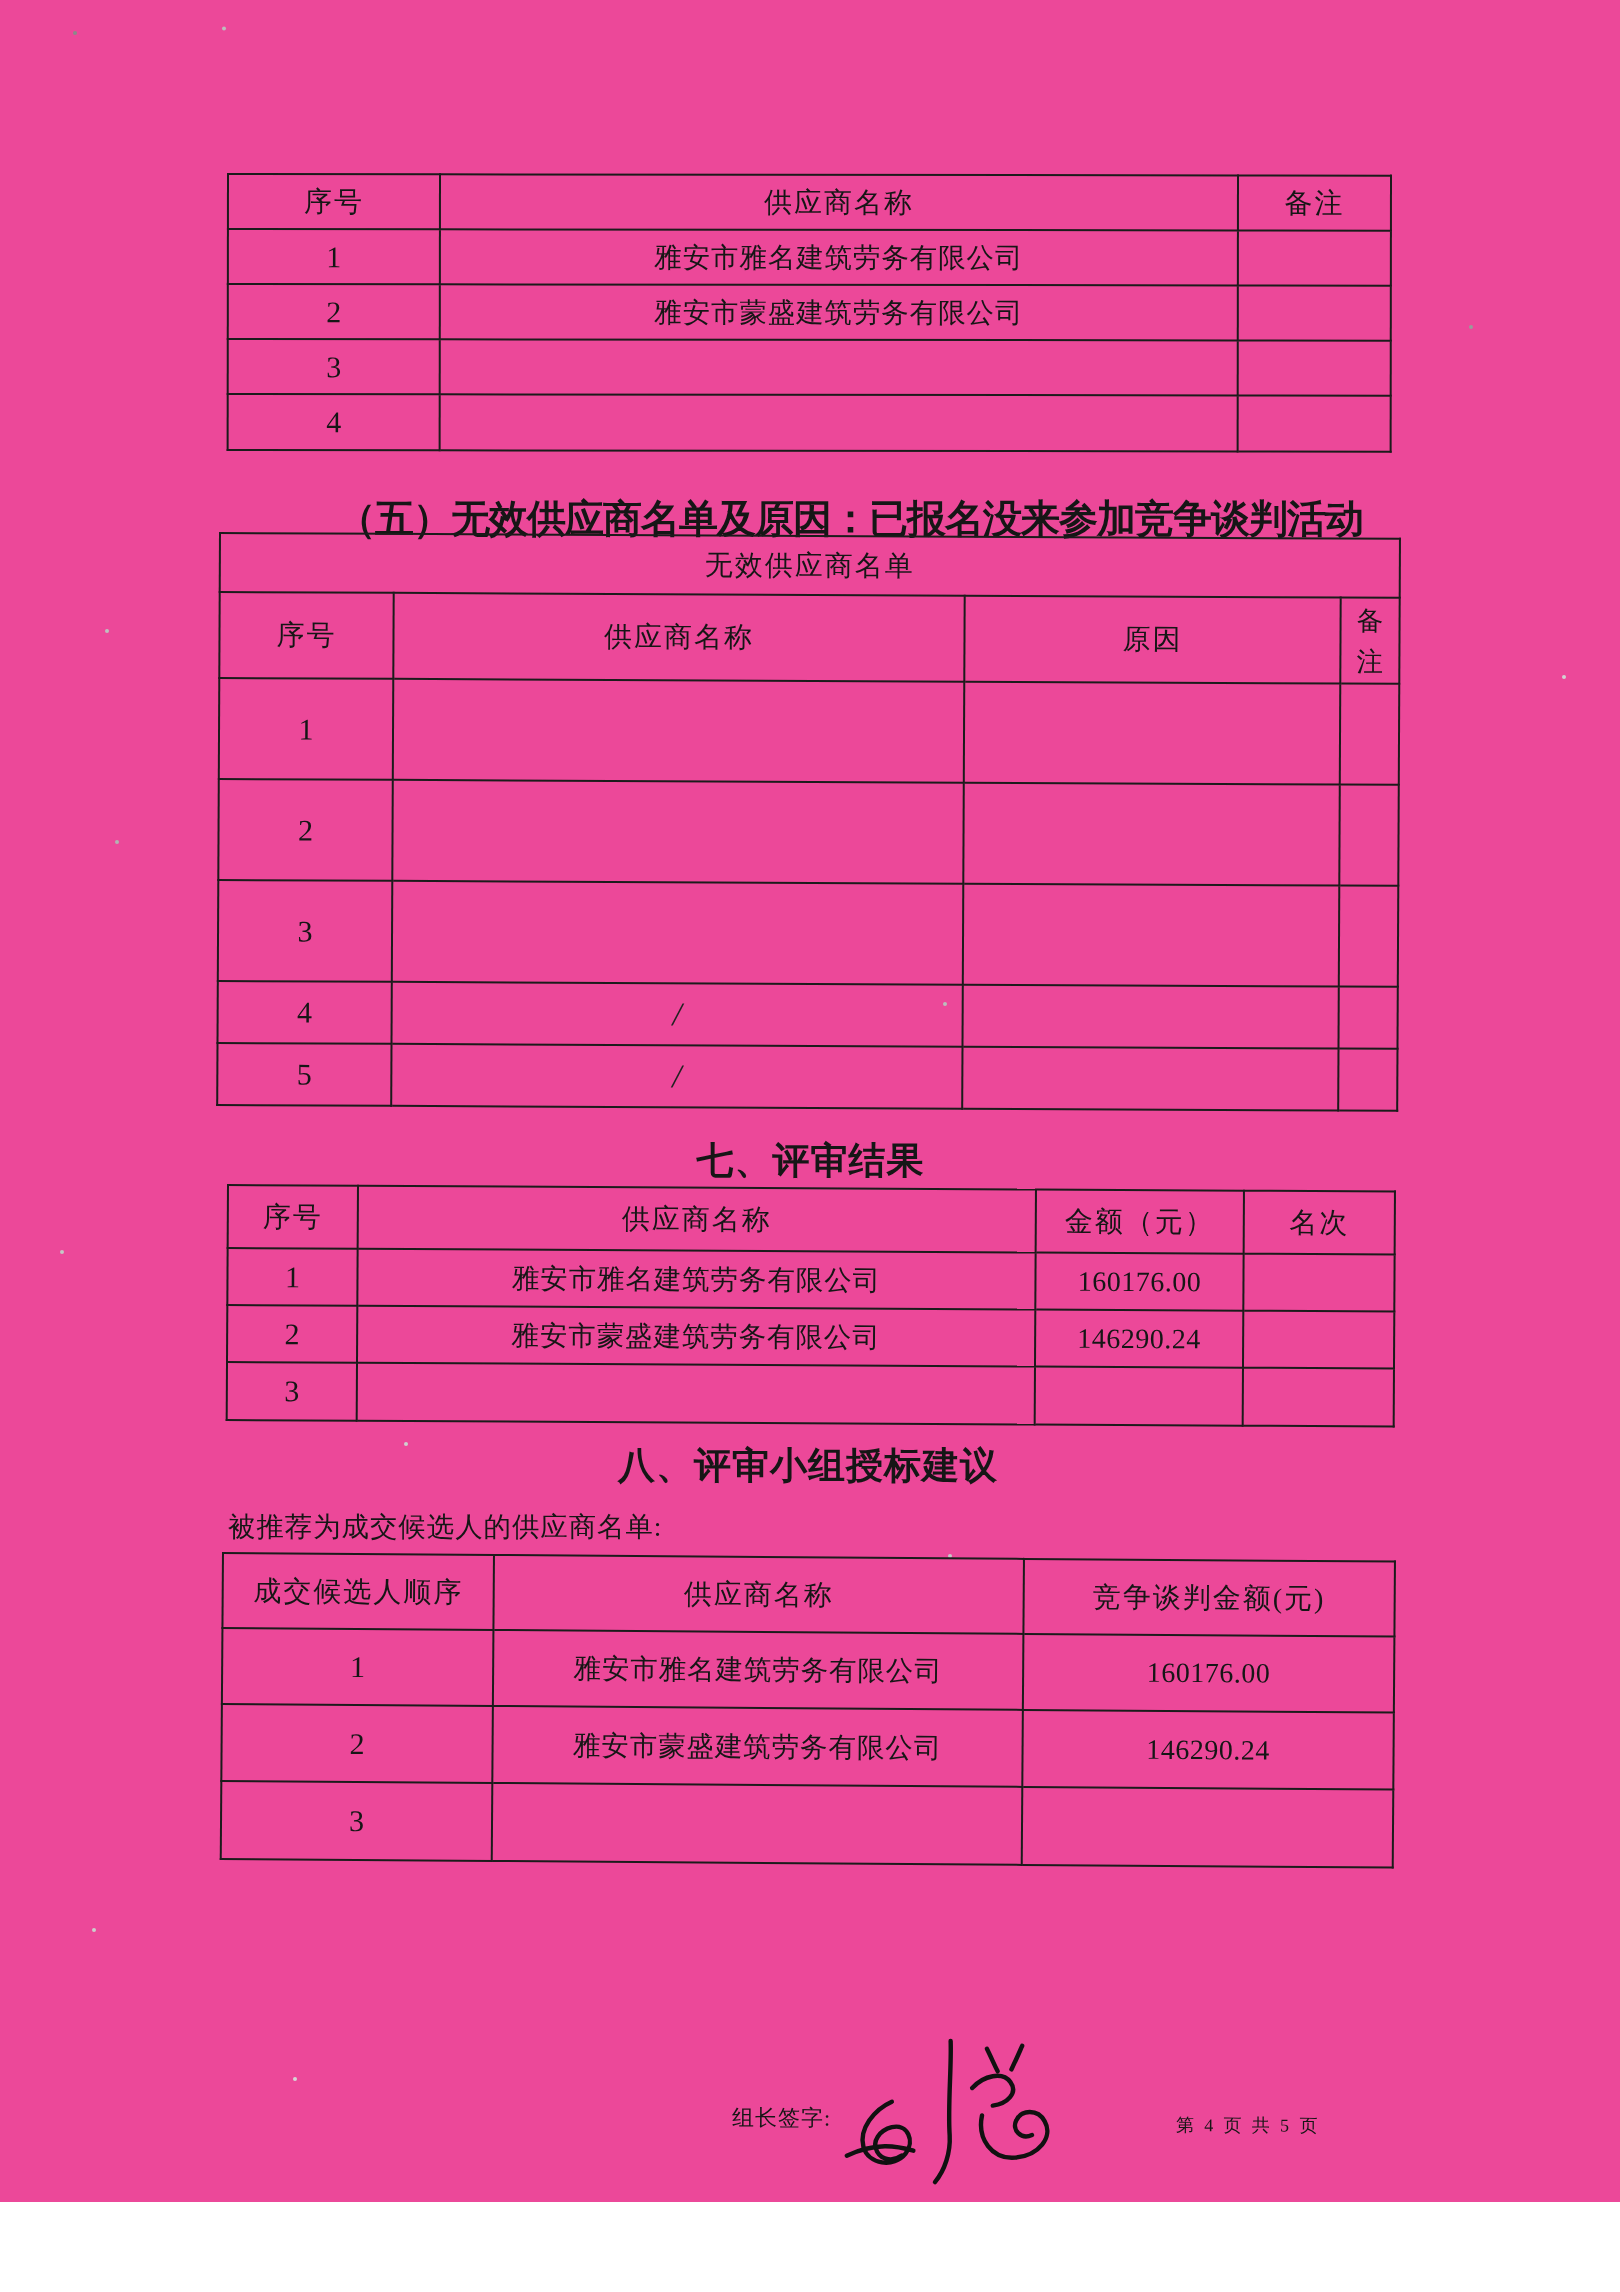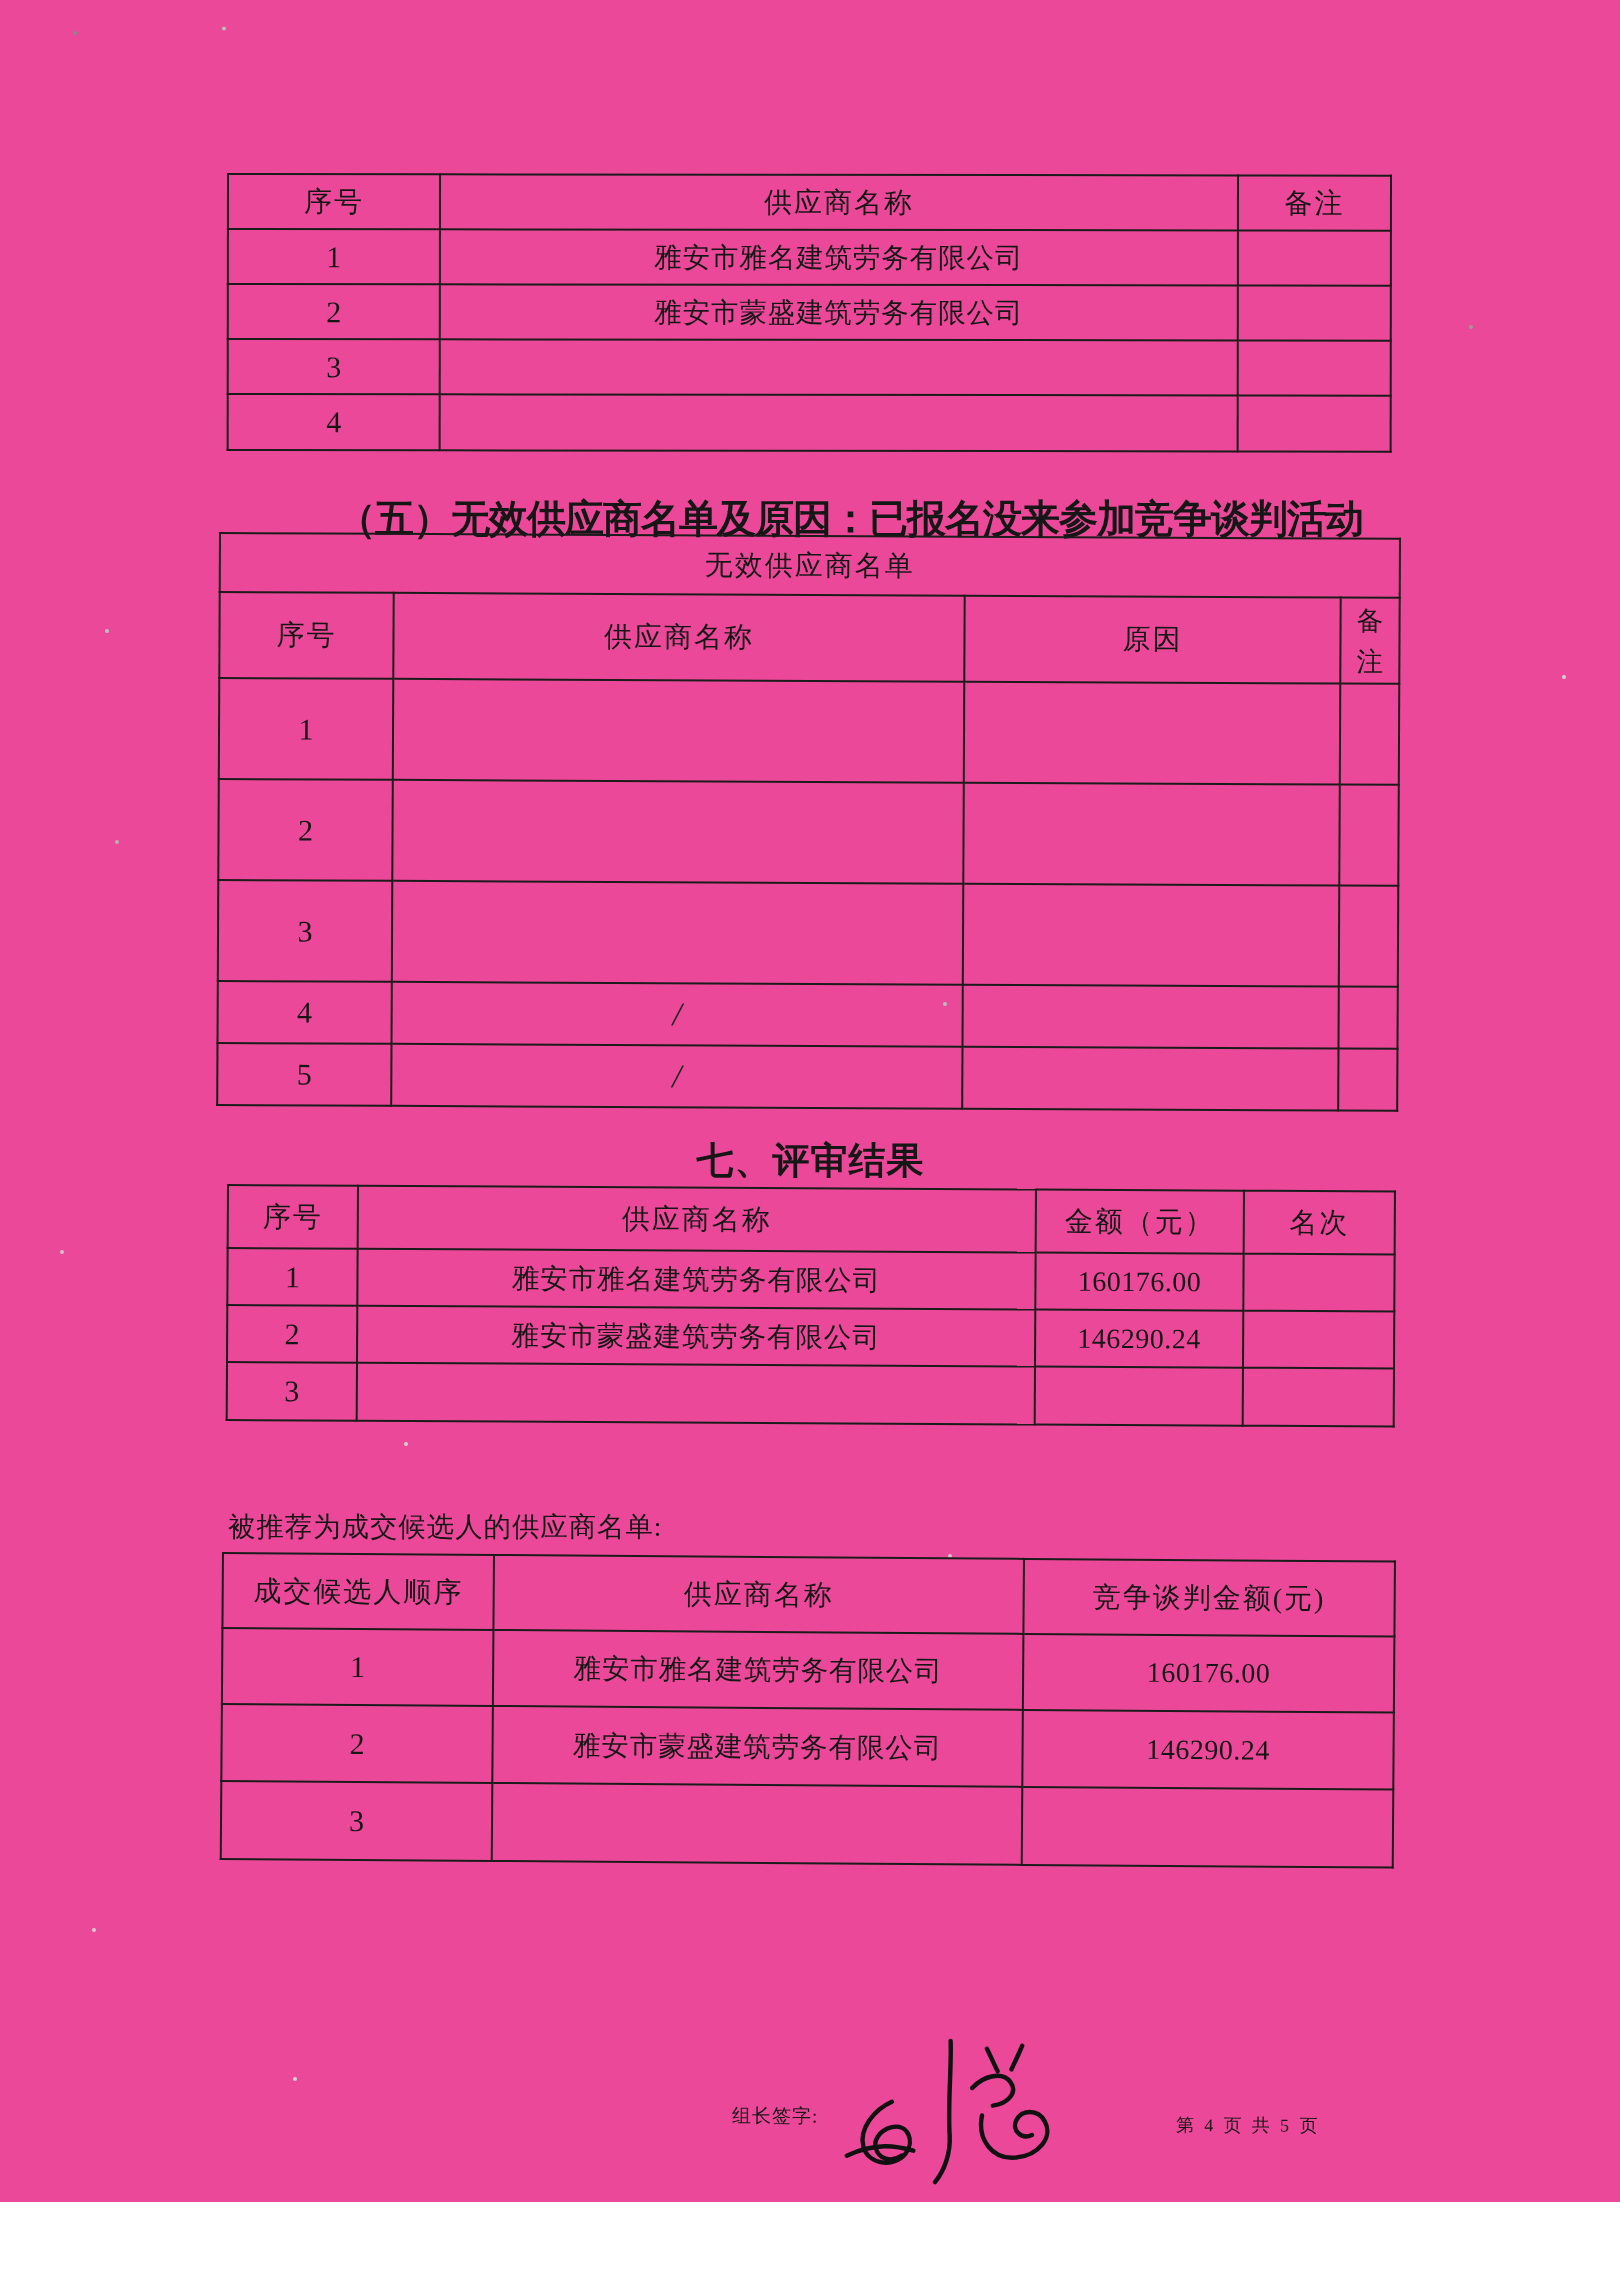--- a/index.html
+++ b/index.html
@@ -45,21 +45,21 @@
   }
   .h5{left:337px;top:492px;font-size:39px;letter-spacing:-1px;}
   .h7{left:227px;top:1118px;width:1167px;text-align:center;font-size:37px;letter-spacing:1px;margin-top:18px;}
   .h8{left:222px;top:1441px;width:1172px;text-align:center;font-size:37px;letter-spacing:1px;}
   .intro{
     position:absolute;left:228px;top:1509px;
     font-size:27.4px;letter-spacing:1px;white-space:nowrap;
   }
   .sig-label{
     position:absolute;left:732px;top:2103px;
-    font-size:19px;letter-spacing:1px;white-space:nowrap;
+    font-size:22px;letter-spacing:1px;white-space:nowrap;
   }
   .page-info{
     position:absolute;left:1176px;top:2113px;
     font-size:18px;letter-spacing:2.9px;white-space:nowrap;
   }
   .sig-svg{position:absolute;left:835px;top:2037px;}
   
   .sk1{transform:rotate(0.08deg);transform-origin:left top;}
   .sk2{transform:rotate(0.28deg);transform-origin:left top;}
   .sk3{transform:rotate(0.32deg);transform-origin:left top;}
@@ -209,20 +209,21 @@
       </tr>
       <tr style="height:58px">
         <td class="num">3</td>
         <td class="cn"></td>
         <td class="amt"></td>
         <td></td>
       </tr>
     </tbody>
   </table>
 
+  <div class="sec-h h8">八、评审小组授标建议</div>
   <div class="intro">被推荐为成交候选人的供应商名单:</div>
 
   <table class="tbl sk4" style="left:222px;top:1552px;width:1172px;">
     <colgroup>
         <col style="width:271px">
         <col style="width:530px">
         <col style="width:371px">
       </colgroup>
     <tbody>
       <tr style="height:75px">

